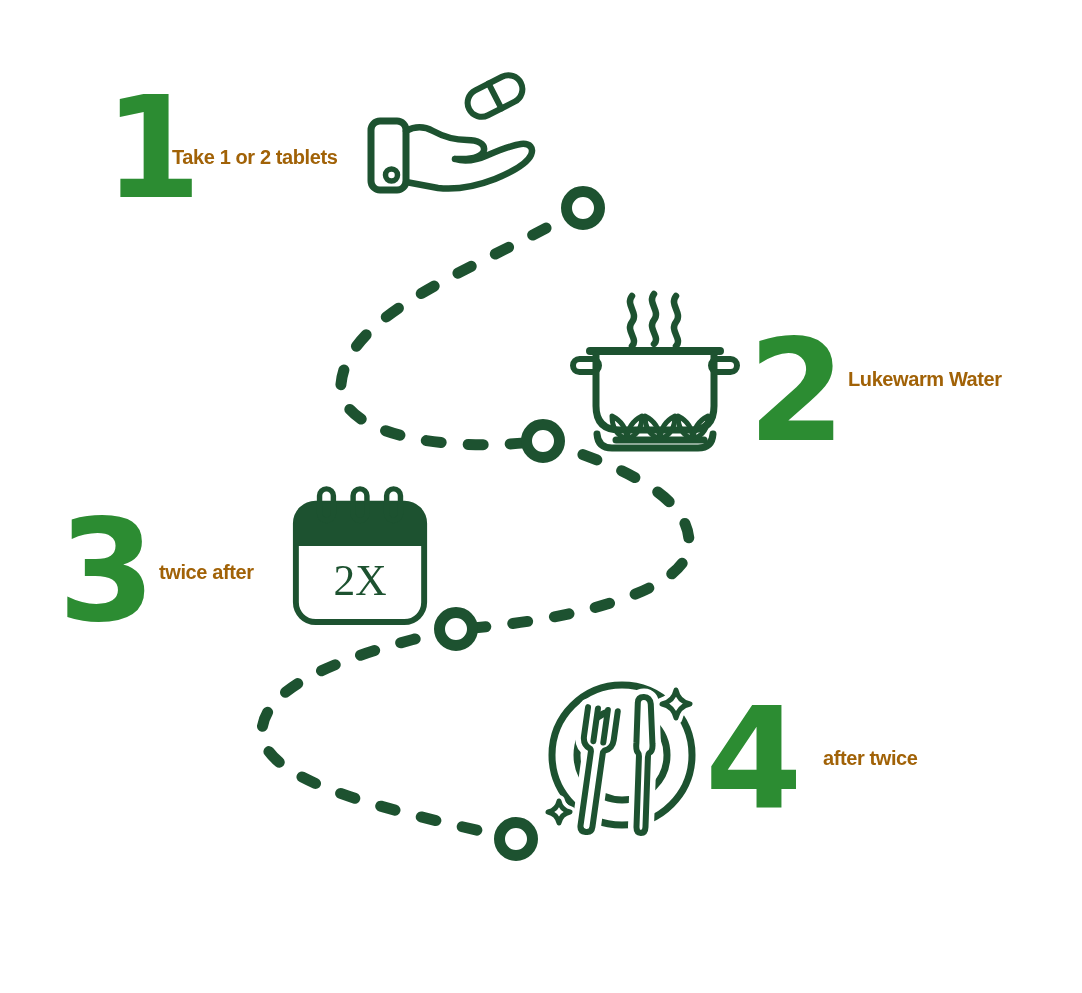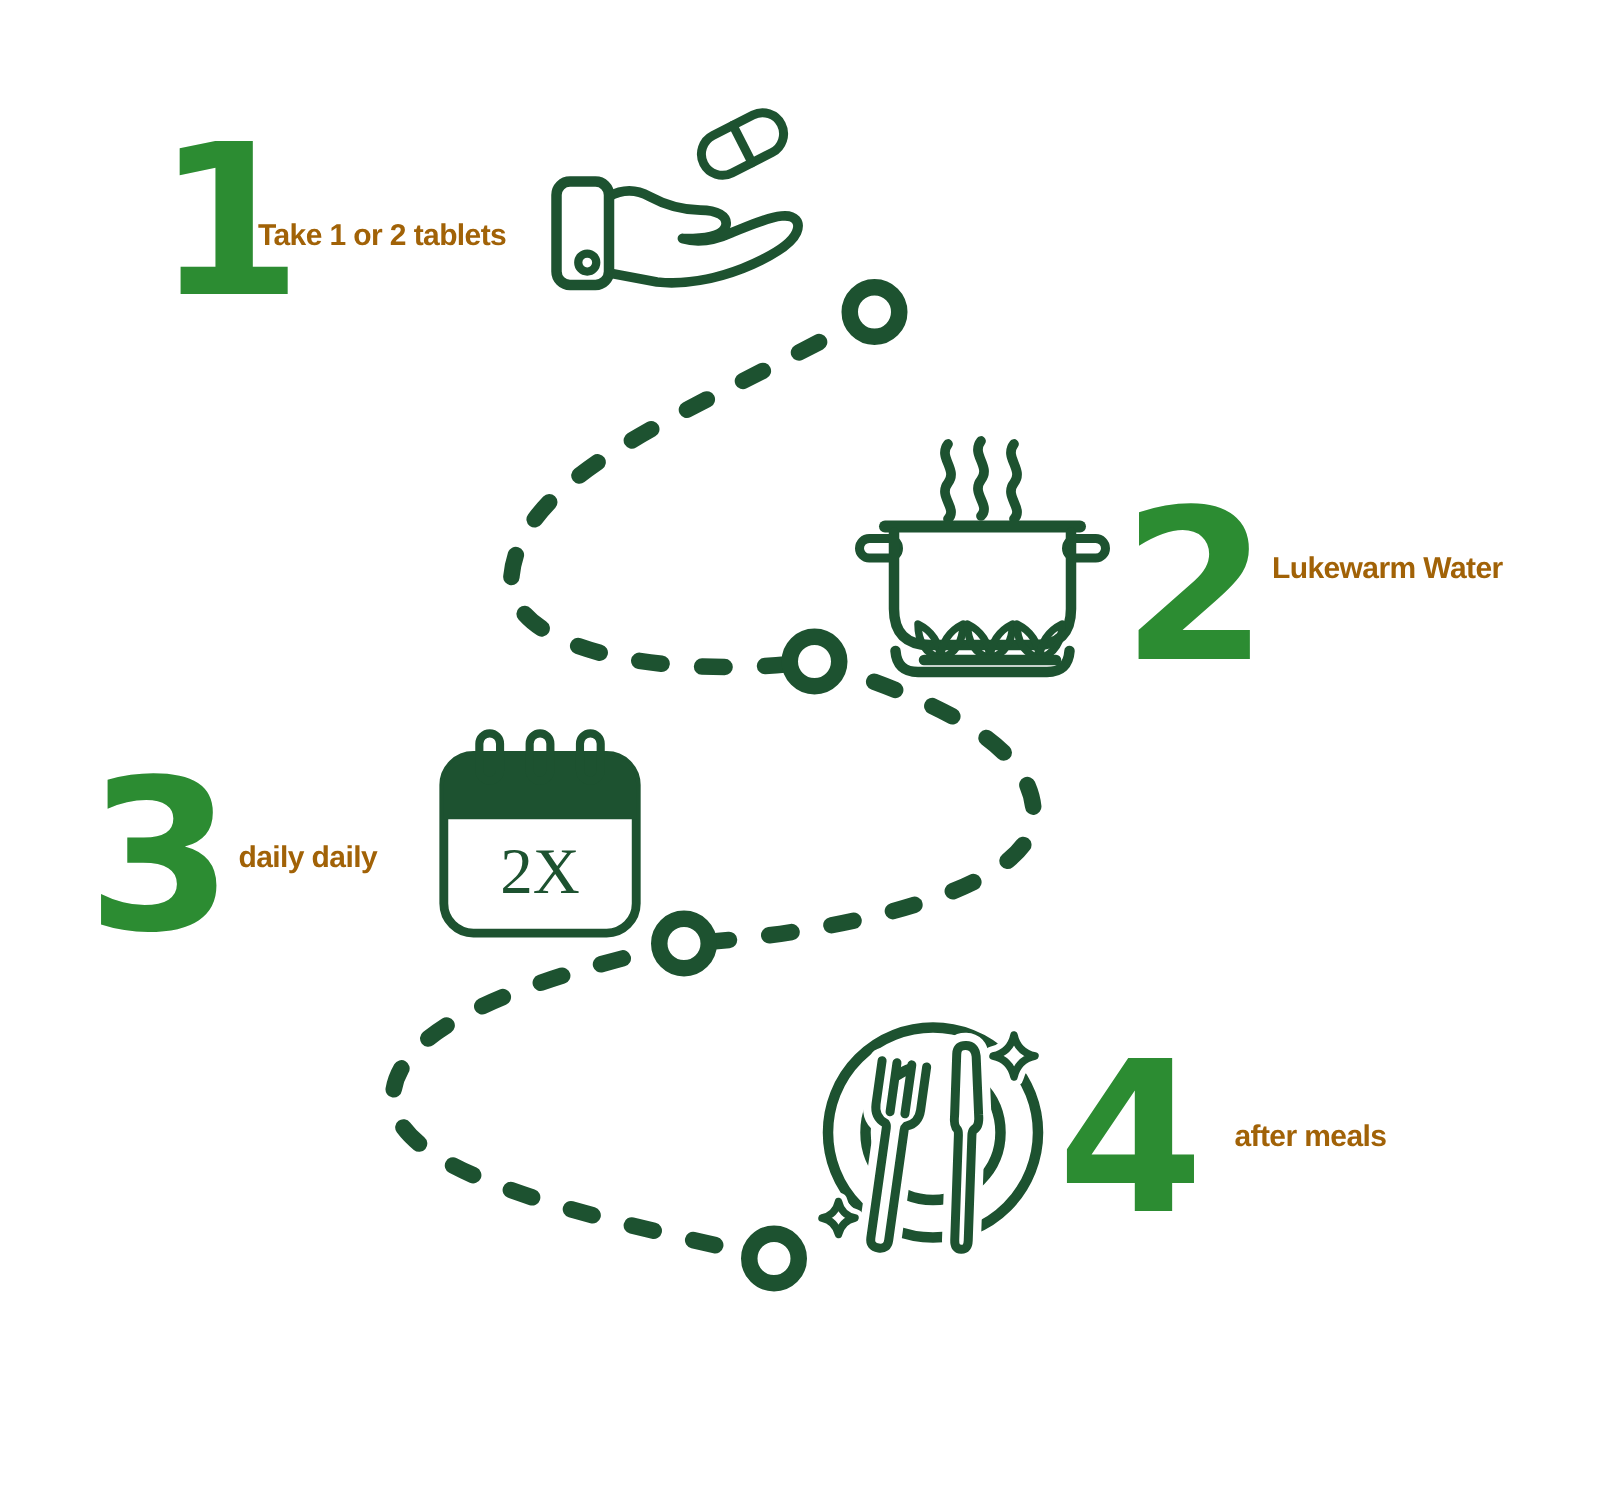--- a/index.html
+++ b/index.html
@@ -108,21 +108,21 @@
     </g>
 
     <line class="ink" x1="46" y1="152" x2="134" y2="152" stroke-width="7"></line>
     <path class="ink" stroke-width="7" d="M 27 146 Q 28 160 42 160 L 128 160 Q 142 160 143 146"></path>
   </svg>
 
   <div class="abs step-number" style="left:748px;top:322px">2</div>
   <div class="abs step-label" style="left:848px;top:367px">Lukewarm Water</div>
 
   <div class="abs step-number" style="left:58px;top:502px">3</div>
-  <div class="abs step-label" style="left:159px;top:560px">daily daily</div>
+  <div class="abs step-label" style="left:159px;top:560px">twice after</div>
 
   <svg class="abs" style="left:287px;top:480px" width="148" height="148" viewBox="0 0 150 150">
     <rect class="ink" x="9" y="24" width="130" height="120" rx="20" stroke-width="6" fill="#fff"></rect>
     <path class="ink-fill" d="M 9 67 L 9 44 Q 9 24 29 24 L 119 24 Q 139 24 139 44 L 139 67 Z"></path>
     <g>
       <rect class="ink" x="33" y="9" width="14" height="32" rx="7" stroke-width="5.5" fill="#fff"></rect>
       <rect class="ink" x="67" y="9" width="14" height="32" rx="7" stroke-width="5.5" fill="#fff"></rect>
       <rect class="ink" x="101" y="9" width="14" height="32" rx="7" stroke-width="5.5" fill="#fff"></rect>
     </g>
     <text class="cal-text" x="74" y="117" text-anchor="middle">2X</text>
@@ -150,15 +150,15 @@
       <path class="halo" stroke-width="13" d="M 0 -14 Q 2.5 -2.5 14 0 Q 2.5 2.5 0 14 Q -2.5 2.5 -14 0 Q -2.5 -2.5 0 -14 Z"></path>
       <path class="ink" stroke-width="5" fill="#fff" d="M 0 -14 Q 2.5 -2.5 14 0 Q 2.5 2.5 0 14 Q -2.5 2.5 -14 0 Q -2.5 -2.5 0 -14 Z"></path>
     </g>
     <g transform="translate(14,139)">
       <path class="halo" stroke-width="12" d="M 0 -11 Q 2 -2 11 0 Q 2 2 0 11 Q -2 2 -11 0 Q -2 -2 0 -11 Z"></path>
       <path class="ink" stroke-width="5" fill="#fff" d="M 0 -11 Q 2 -2 11 0 Q 2 2 0 11 Q -2 2 -11 0 Q -2 -2 0 -11 Z"></path>
     </g>
   </svg>
 
   <div class="abs step-number" style="left:705px;top:690px">4</div>
-  <div class="abs step-label" style="left:823px;top:746px">after meals</div>
+  <div class="abs step-label" style="left:823px;top:746px">after twice</div>
 
 </div>
 
 </body></html>

